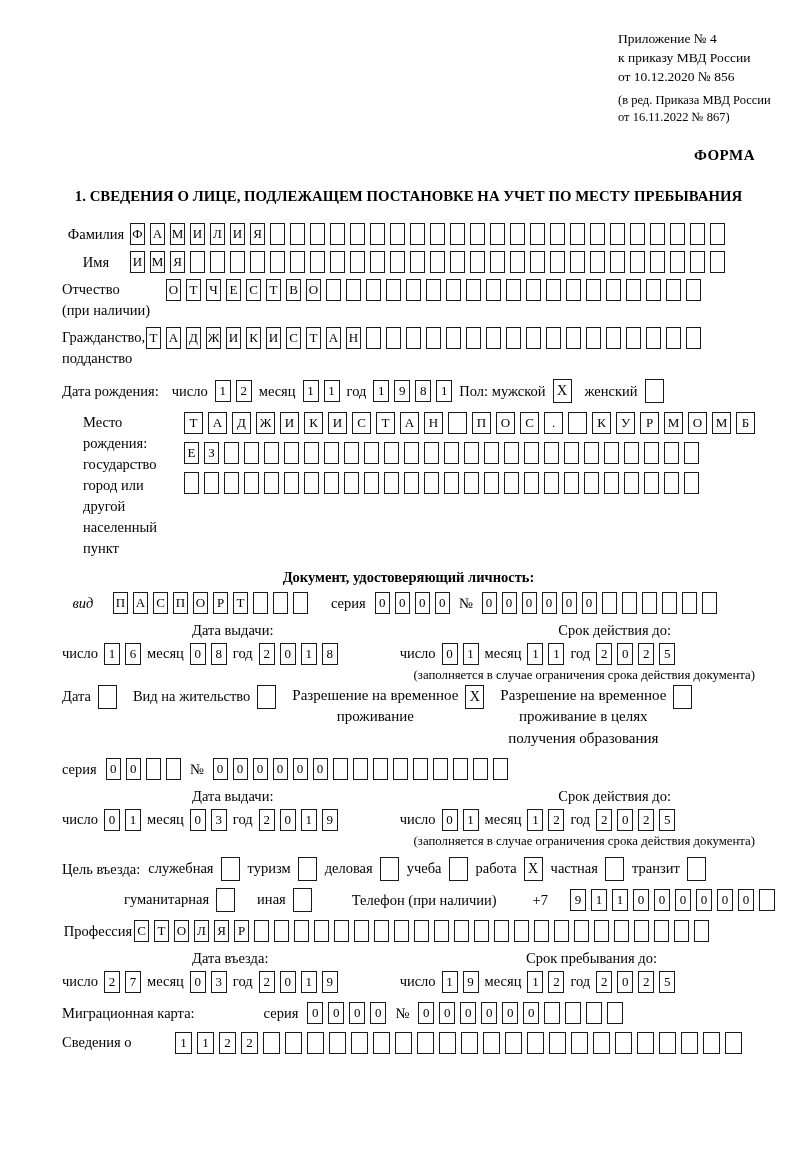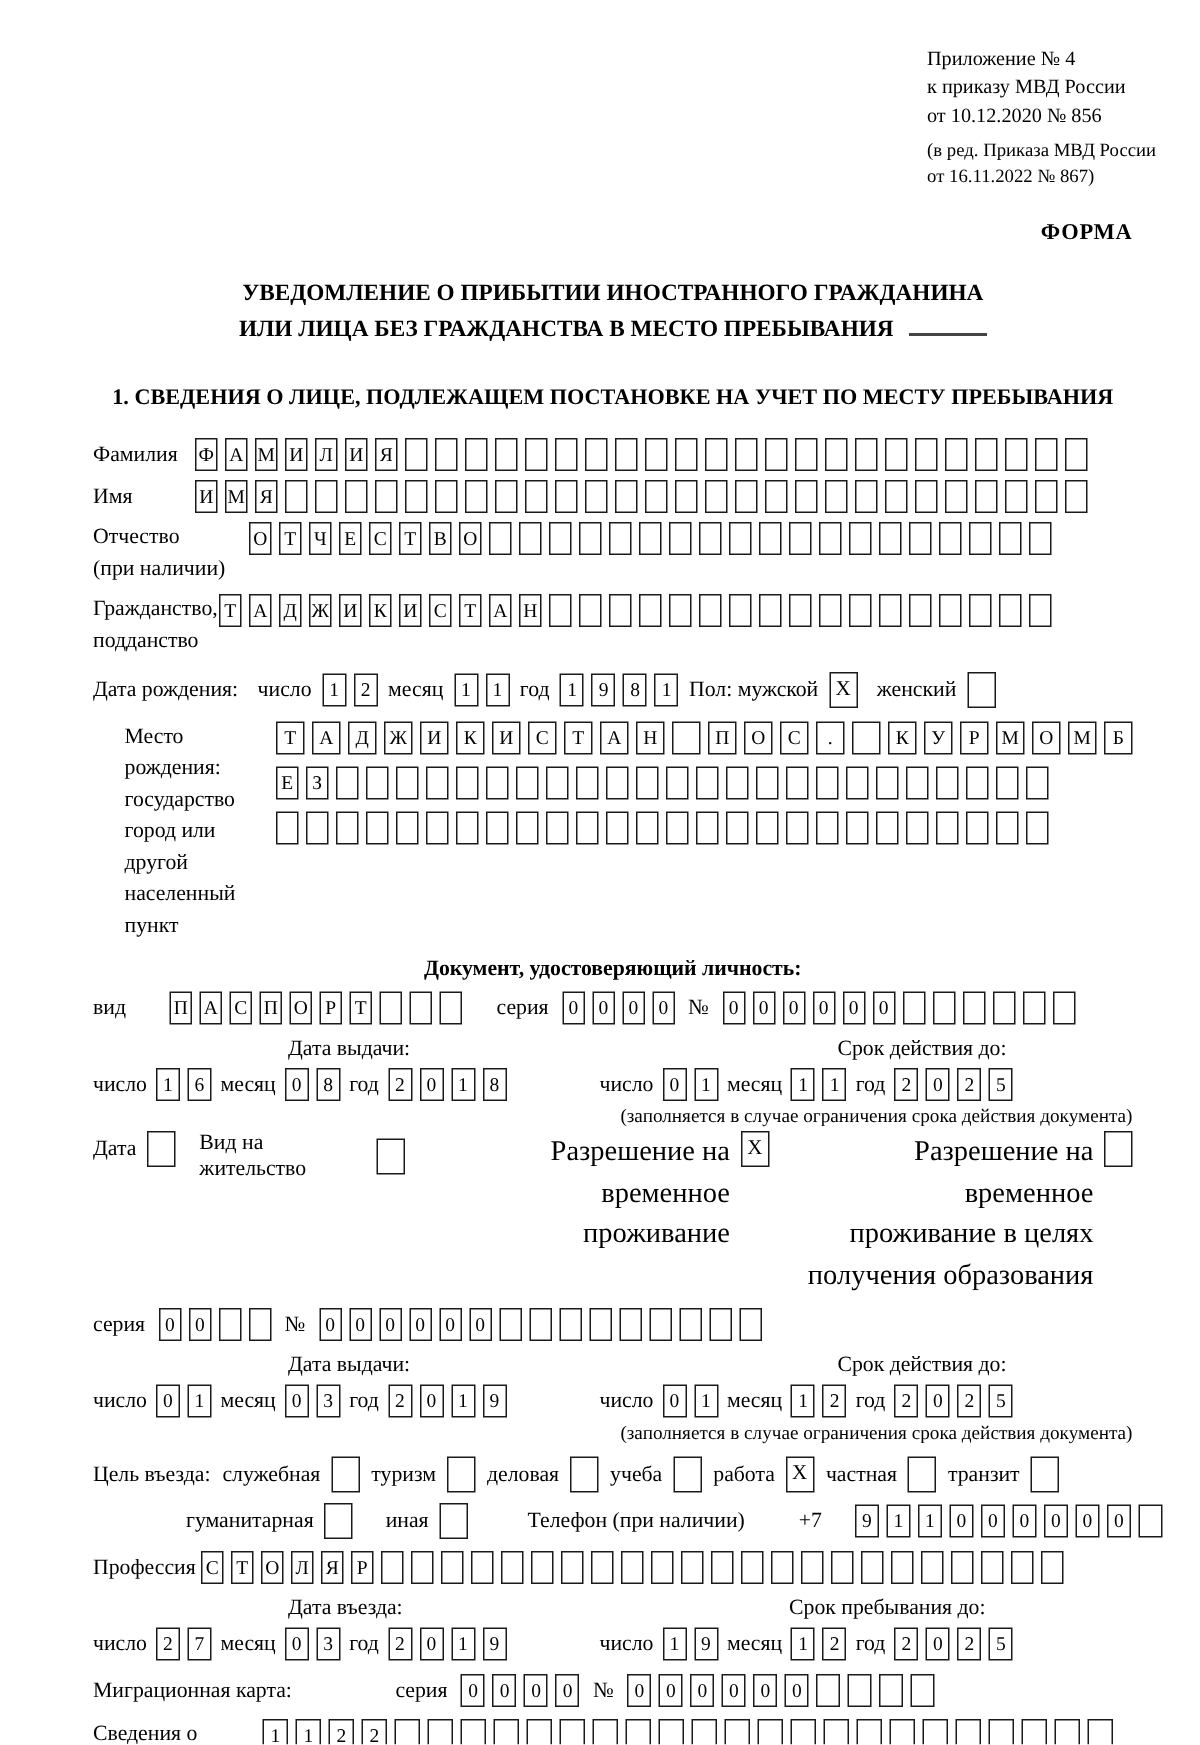--- a/index.html
+++ b/index.html
@@ -6,21 +6,21 @@
   .page{width:780px;height:1163px;box-sizing:border-box;background:#fff;color:#000;
         font-family:"Liberation Serif","DejaVu Serif",serif;position:relative;
         padding:30px 25px 20px 62px;overflow:hidden;}
   .hdr{margin-left:556px;width:190px;font-size:13.5px;line-height:1.4;}
   .hdr .rev{font-size:12.5px;}
   .hdr .rev1{margin-top:5px;}
   .forma{text-align:right;font-weight:bold;font-size:15px;margin-top:20px;letter-spacing:.5px;}
   .title{text-align:center;font-weight:bold;font-size:15.5px;margin-top:20px;line-height:1.6;}
   .uline{display:inline-block;width:52px;height:12px;border-bottom:2px solid #444;margin-left:10px;}
   .sect{font-weight:bold;font-size:14.8px;margin-top:24px;text-align:center;}
-  .row{display:flex;align-items:center;margin-top:6px;}
+  .row{display:flex;align-items:center;margin-top:6px;text-align:center;}
   .rowt{display:flex;align-items:flex-start;margin-top:6px;}
   .lbl{font-size:14.5px;flex-shrink:0;line-height:20px;}
   .lbl2{font-size:14.5px;line-height:21px;flex-shrink:0;}
   .boxes{display:flex;gap:5px;}
   .box{width:13px;height:20px;border:1.6px solid #1a1a1a;display:inline-flex;align-items:center;
        justify-content:center;font-size:13px;flex-shrink:0;background:#fff;}
   .wide .box{width:17px;}
   .wide2 .box{width:15px;}
   .dgb .box{width:14px;height:20px;}
   .cbox{width:17px;height:22px;border:1.6px solid #1a1a1a;display:inline-flex;align-items:center;
@@ -31,41 +31,37 @@
   .w101{width:101px;}
   .dochead{text-align:center;font-weight:bold;font-size:14.5px;margin-top:10px;}
   .dates-head{display:flex;font-size:14.5px;margin-top:8px;}
   .dh-left{margin-left:130px;}
   .dh-right{margin-left:auto;margin-right:84px;}
   .dates-row{display:flex;margin-top:4px;align-items:center;}
   .dg{display:flex;align-items:center;gap:6px;font-size:14.5px;}
   .note{text-align:right;font-size:12.8px;margin-top:3px;}
   .intro{font-size:14.5px;margin-top:10px;line-height:1.75;}
   .opt{display:flex;align-items:center;gap:7px;font-size:14.5px;}
-  .optc{text-align:right;line-height:1.45;font-size:19px;}
+  .optc{text-align:center;line-height:1.45;font-size:15px;}
 </style>
 </head>
 <body>
 
 <div class="page">
 
   <div class="hdr">
     <div>Приложение № 4</div>
     <div>к приказу МВД России</div>
     <div>от 10.12.2020 № 856</div>
     <div class="rev rev1">(в ред. Приказа МВД России</div>
     <div class="rev">от 16.11.2022 № 867)</div>
   </div>
 
   <div class="forma">ФОРМА</div>
 
-  <div class="title">
-    <div>УВЕДОМЛЕНИЕ О ПРИБЫТИИ ИНОСТРАННОГО ГРАЖДАНИНА</div>
-    <div><span>ИЛИ ЛИЦА БЕЗ ГРАЖДАНСТВА В МЕСТО ПРЕБЫВАНИЯ</span><span class="uline"></span></div>
-  </div>
 
   <div class="sect">1. СВЕДЕНИЯ О ЛИЦЕ, ПОДЛЕЖАЩЕМ ПОСТАНОВКЕ НА УЧЕТ ПО МЕСТУ ПРЕБЫВАНИЯ</div>
 
   <div class="row" style="margin-top:18px;">
     <span class="lbl w68">Фамилия</span>
     <span class="boxes" style="display: flex;">
         <span class="box">Ф</span>
         <span class="box">А</span>
         <span class="box">М</span>
         <span class="box">И</span>
@@ -321,21 +317,21 @@
           <span class="box"></span>
           <span class="box"></span>
           <span class="box"></span>
         </span>
     </span>
   </div>
 
   <div class="dochead">Документ, удостоверяющий личность:</div>
 
   <div class="row" style="gap:9px;">
-    <span class="lbl" style="width:42px;">вид</span>
+    <span class="lbl" style="width:42px;font-style:italic;">вид</span>
     <span class="boxes" style="display: flex;">
         <span class="box">П</span>
         <span class="box">А</span>
         <span class="box">С</span>
         <span class="box">П</span>
         <span class="box">О</span>
         <span class="box">Р</span>
         <span class="box">Т</span>
         <span class="box"></span>
         <span class="box"></span>

